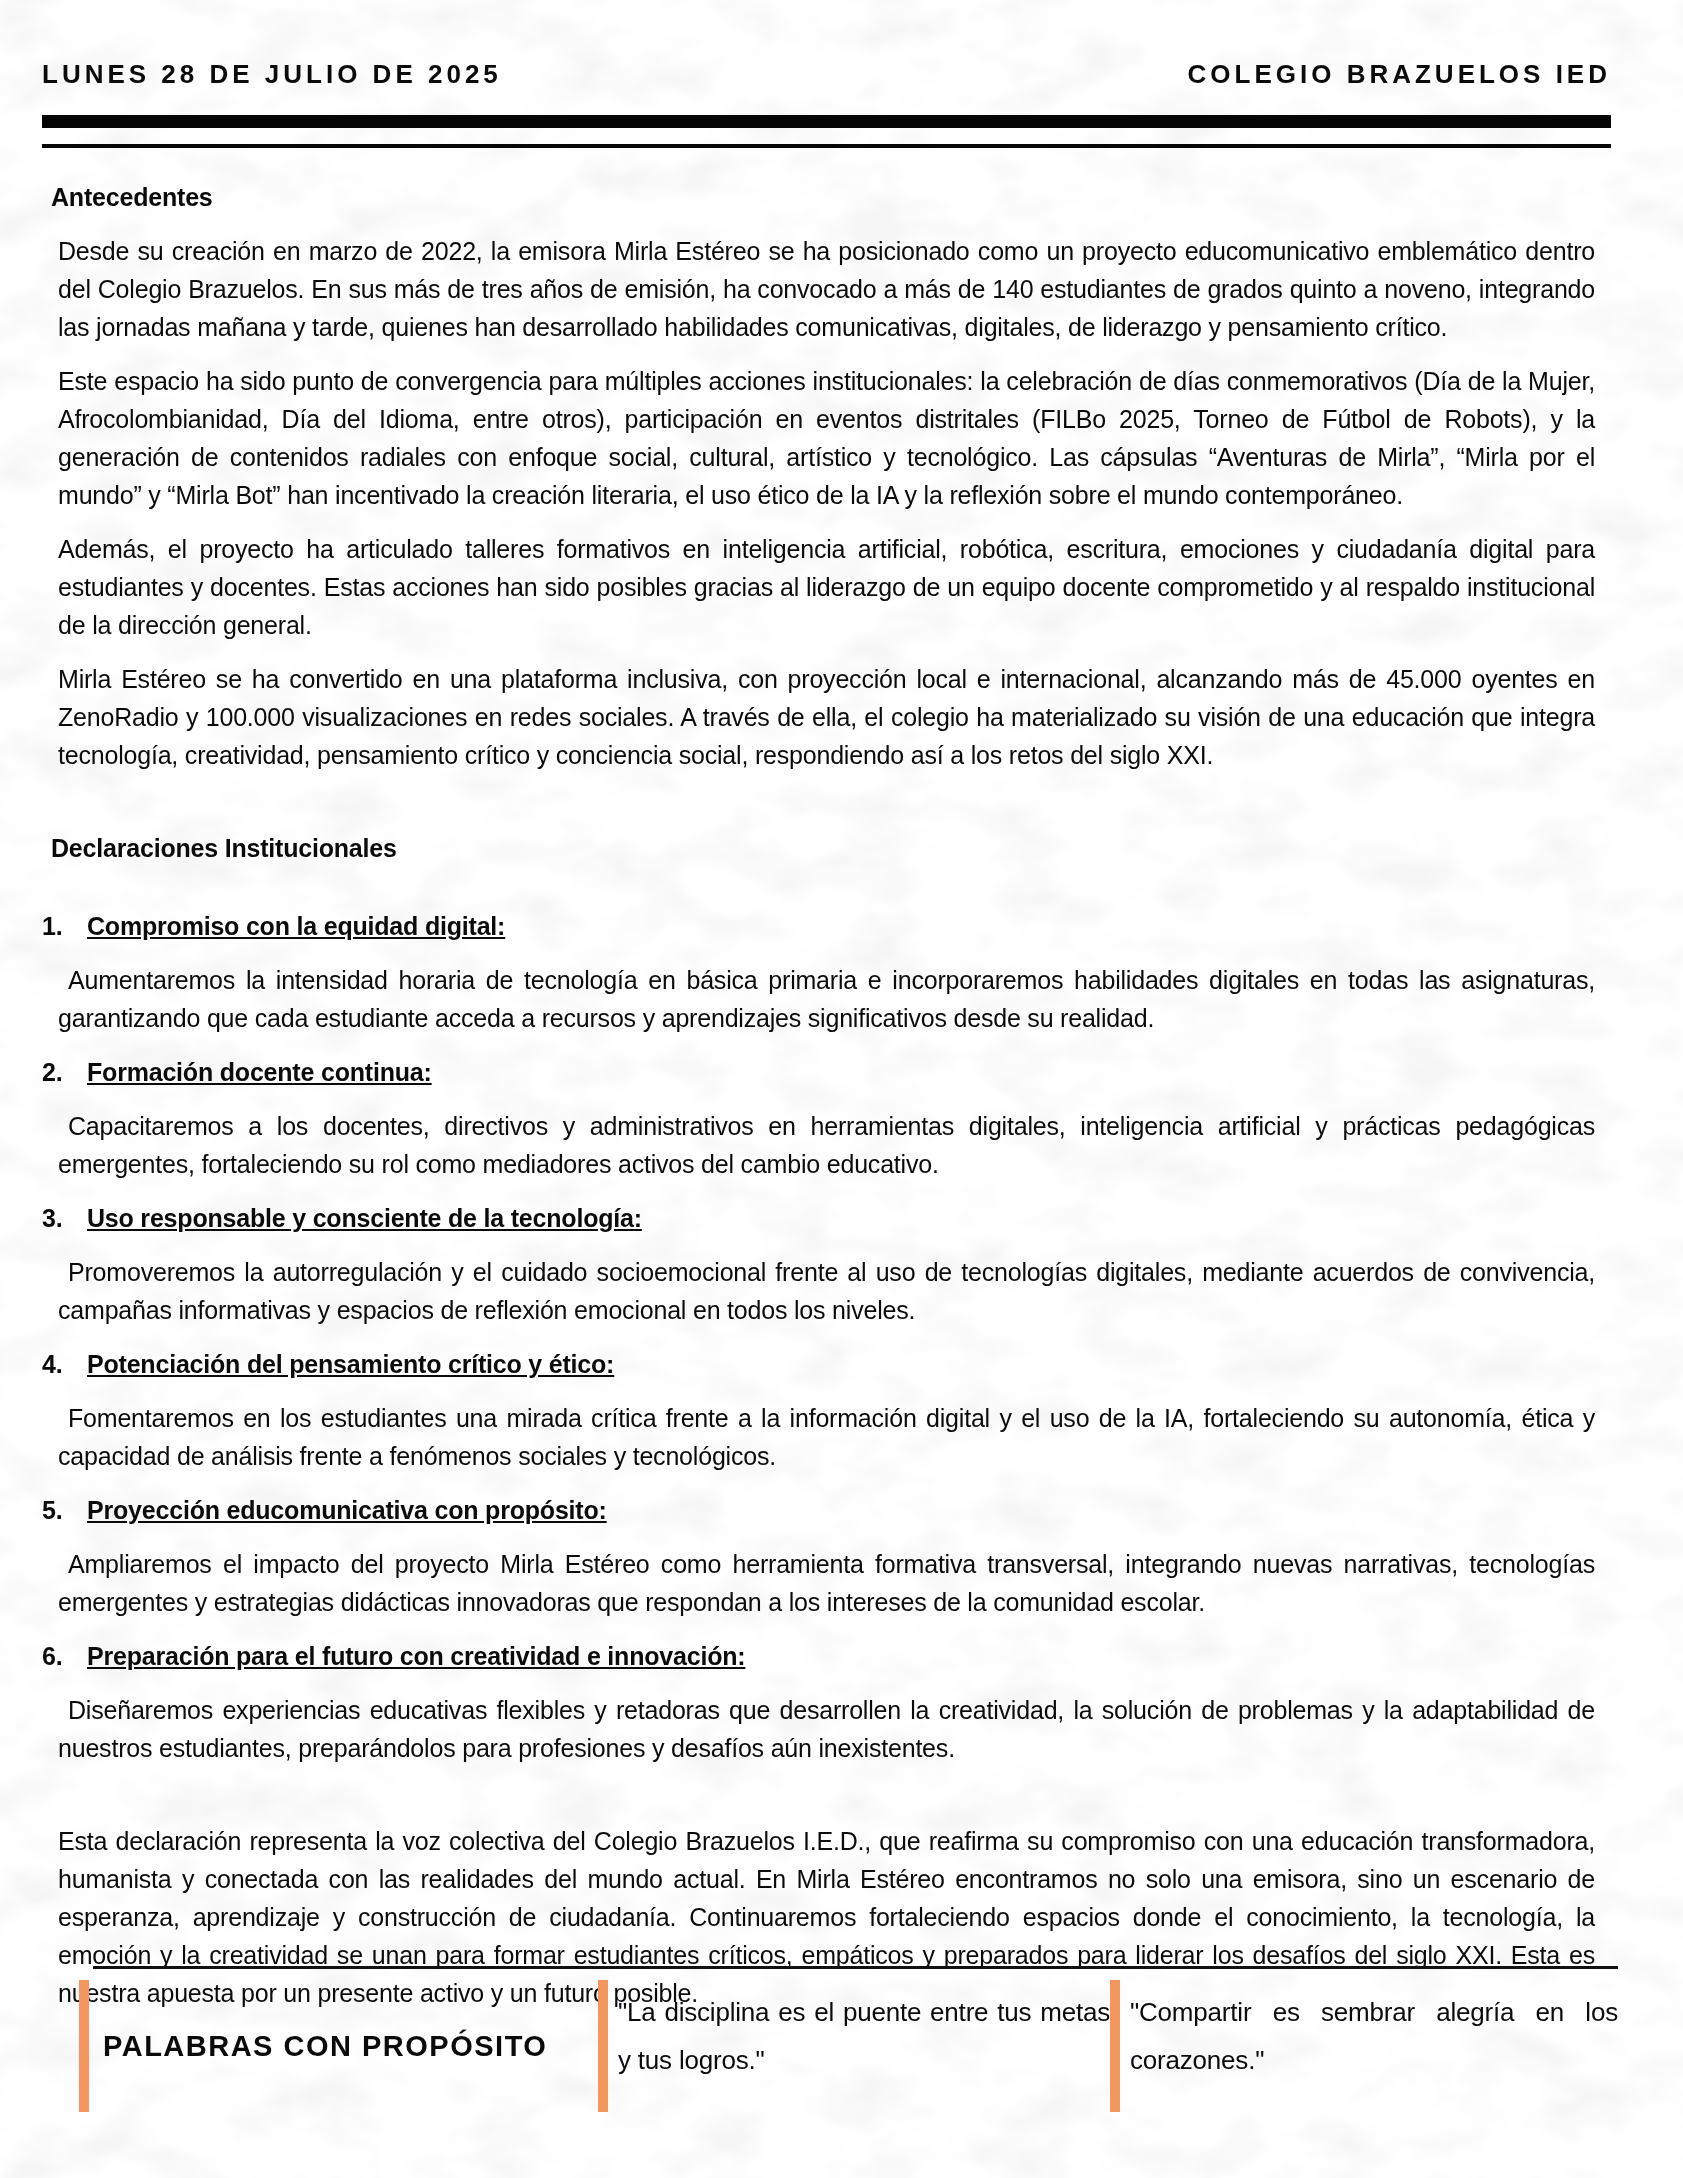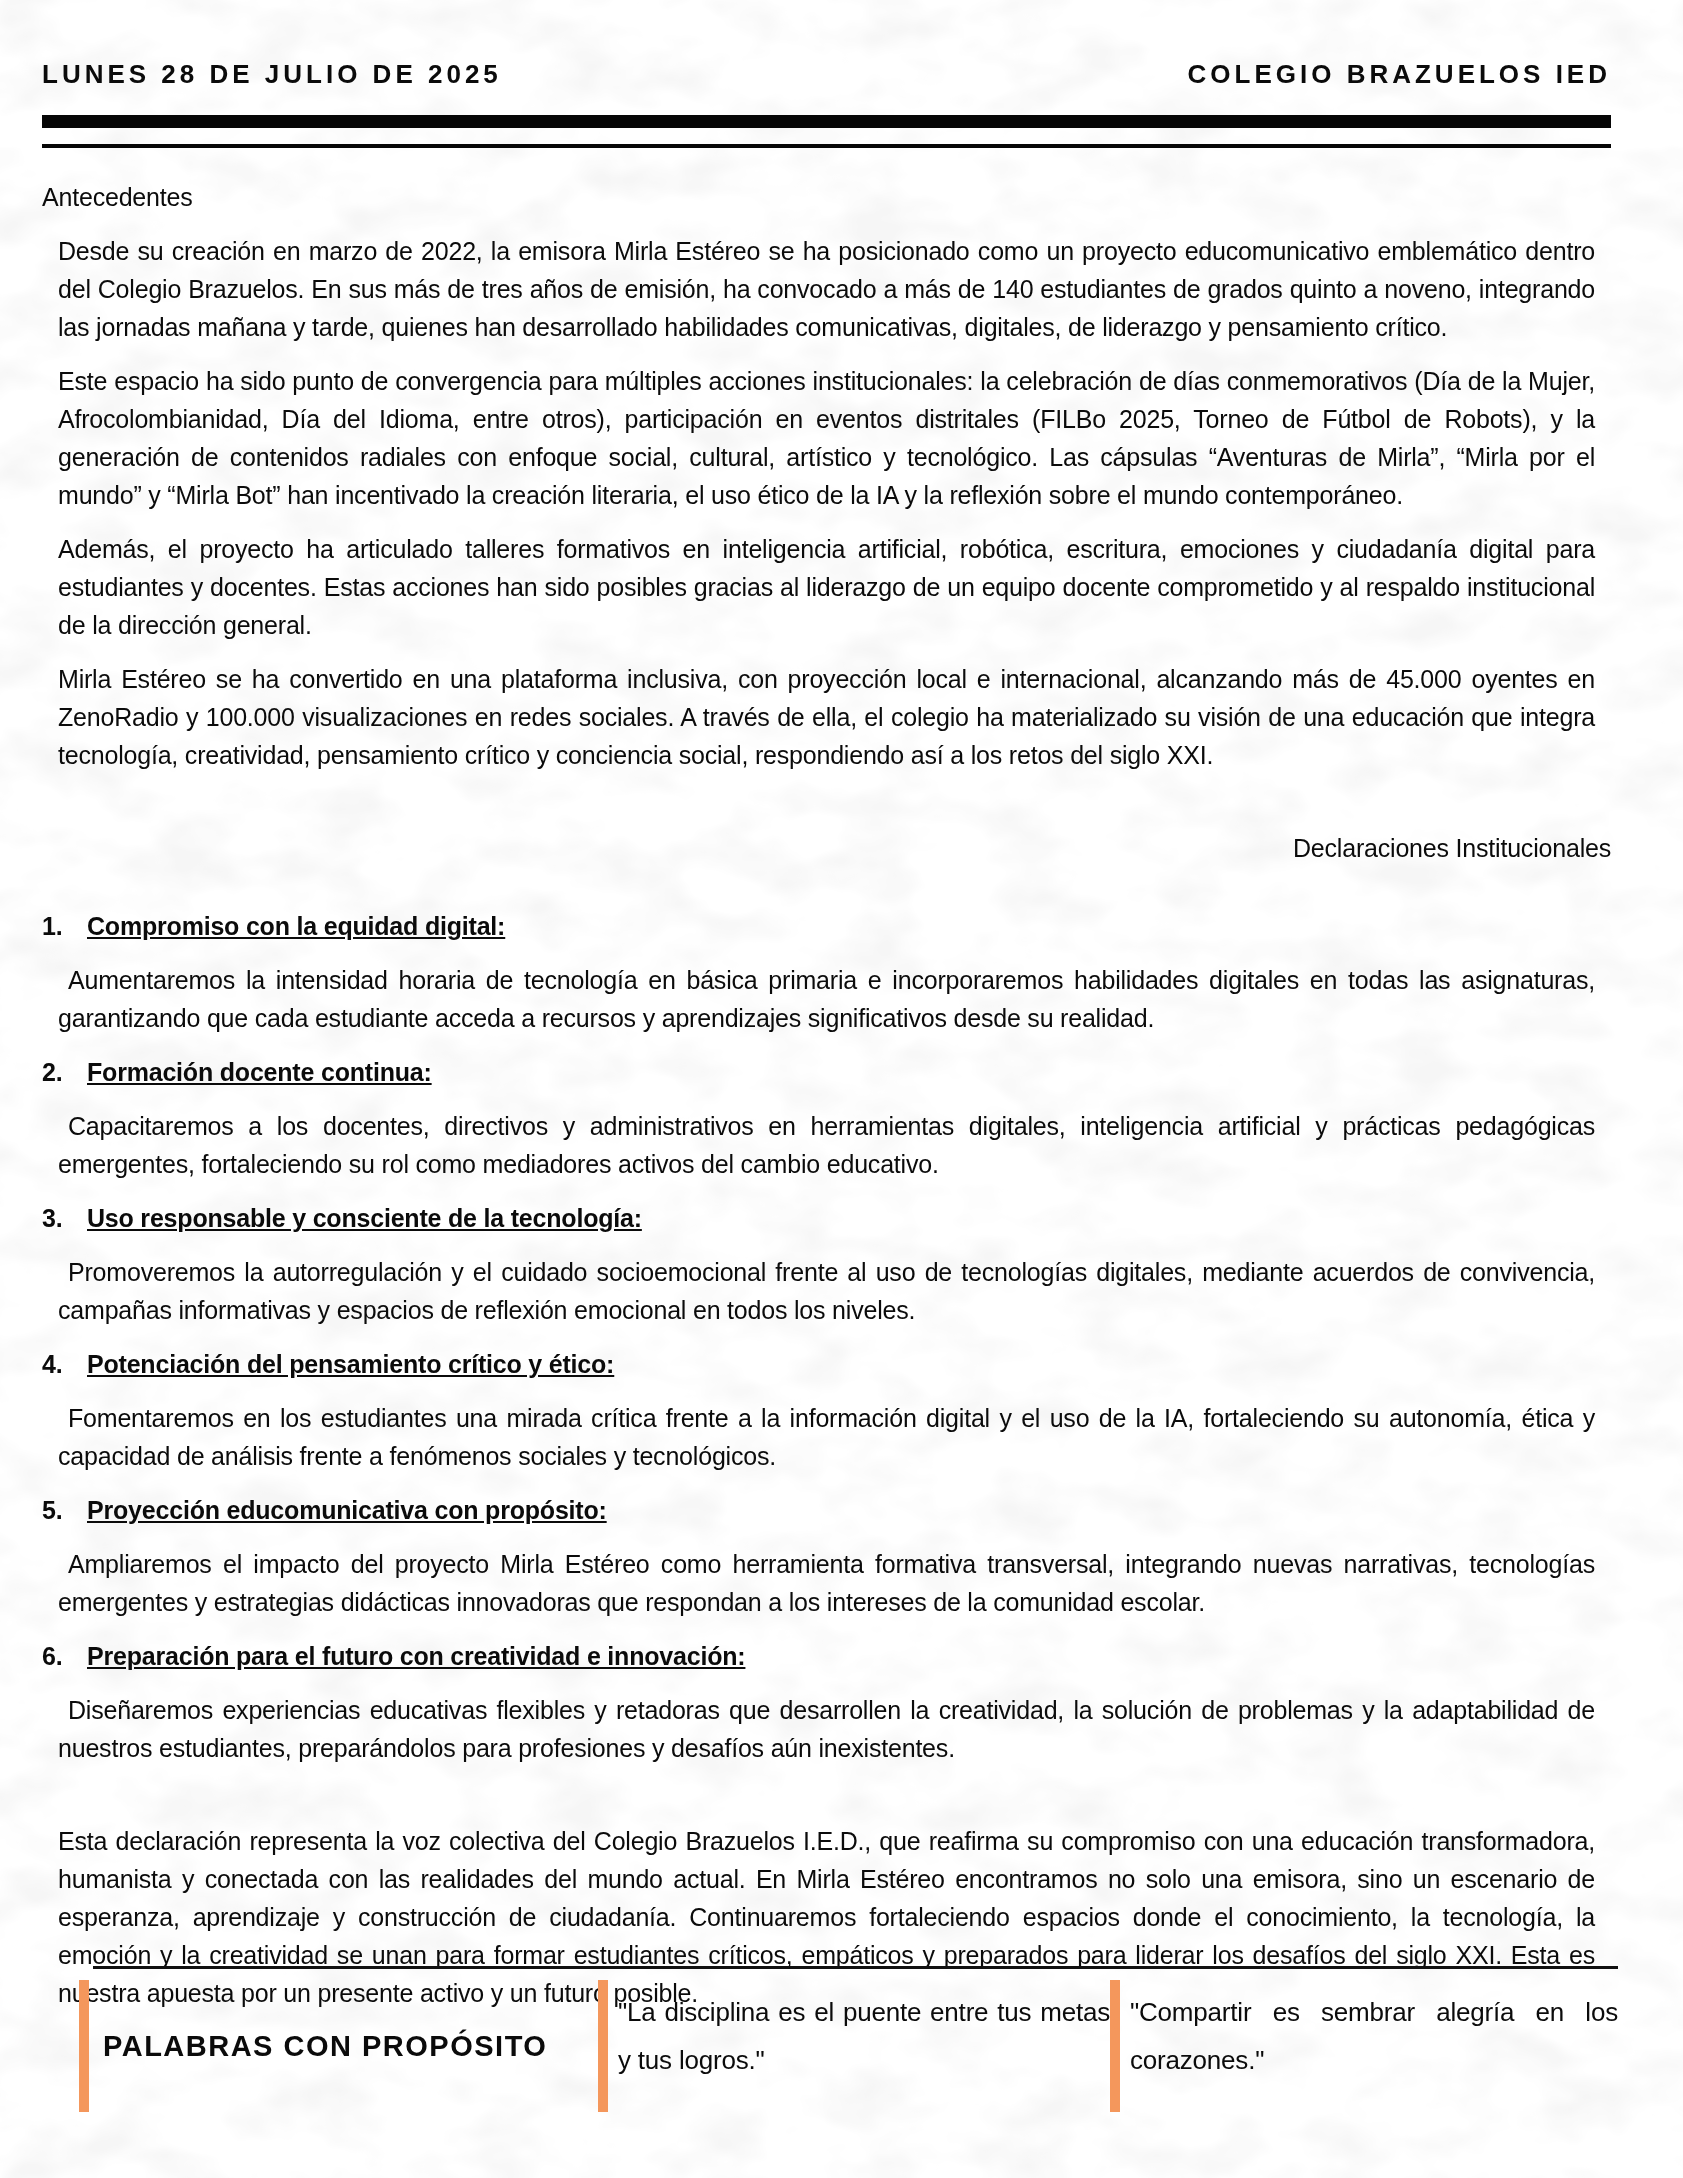--- a/index.html
+++ b/index.html
@@ -43,32 +43,32 @@
     background: #060606;
     margin-top: 26px;
   }
   .rule-thin {
     height: 4px;
     background: #060606;
     margin-top: 16px;
   }
   
   .section-title {
-    margin: 30px 0 0 0;
+    margin: 30px 0 0 9px;
     font-size: 25px;
-    font-weight: 400;
+    font-weight: 700;
     line-height: 38px;
   }
   .body-par {
     margin: 16px;
     font-size: 25px;
     line-height: 38px;
     text-align: justify;
   }
-  .decl-title { margin-top: 55px; text-align: right; }
+  .decl-title { margin-top: 55px; }
   .decl-list { margin-top: 40px; }
   .decl-head {
     margin: 0;
     font-size: 25px;
     font-weight: 800;
     line-height: 38px;
     text-decoration: underline;
   }
   .decl-num {
     display: inline-block;

